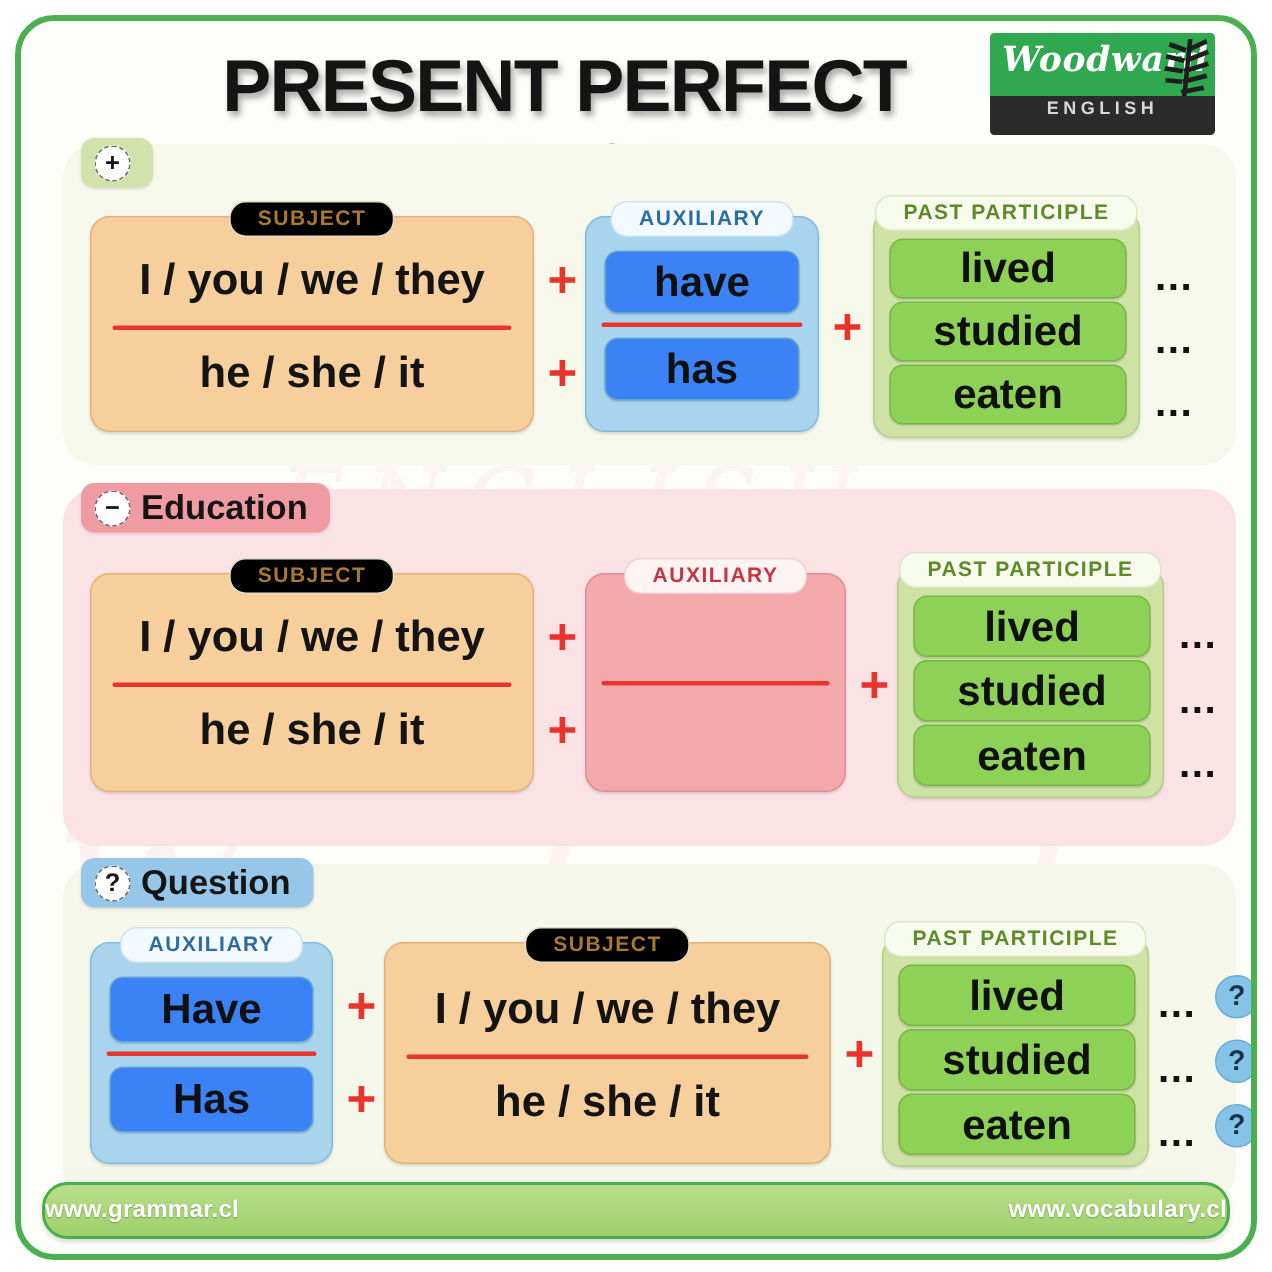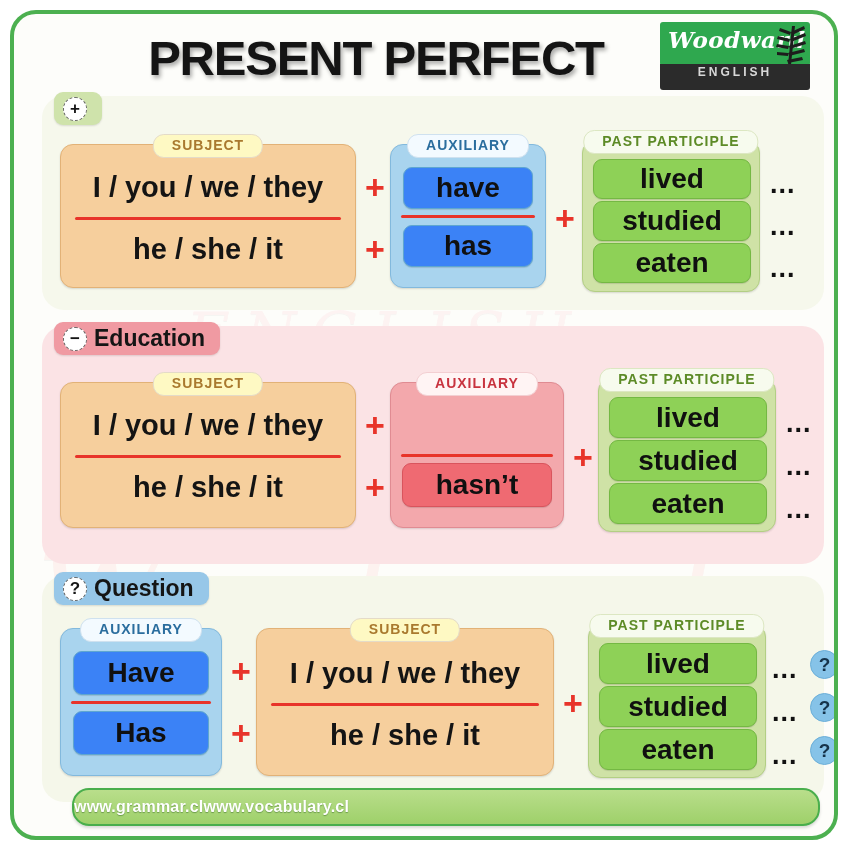--- a/index.html
+++ b/index.html
@@ -96,21 +96,21 @@
     box-shadow:0 1px 2px rgba(0,0,0,.13);
   }
   .card-orange{background:#f6cf9d;border:1.5px solid #e2b277;}
   .card-blue{background:#a9d4ee;border:1.5px solid #82b9dd;}
   .card-red{background:#f3a8ac;border:1.5px solid #e08b92;}
   .card-green{background:#cfe2a6;border:1.5px solid #b3cf84;}
 
   .collabel{
     position:absolute;left:50%;transform:translateX(-50%);top:-11px;
     height:22px;line-height:21px;padding:0 18px;border-radius:11px;
-    background:#fef9c3;border:1.5px solid #e4dbc8;
+    background:#000000;border:1.5px solid #e4dbc8;
     font-size:14px;font-weight:bold;letter-spacing:1px;white-space:nowrap;
   }
   .lab-subject{color:#a9792e;}
   .lab-aux-blue{color:#2a6d9e;border-color:#cfe1ef;background:#f3faff;}
   .lab-aux-red{color:#c8333f;border-color:#f3cfd2;background:#fff4f4;}
   .lab-pp{color:#5d8b27;border-color:#dce7c2;background:#f7fbee;}
 
   .rowtext{
     position:absolute;left:0;width:100%;text-align:center;
     font-size:29px;font-weight:bold;color:#141414;
@@ -140,23 +140,22 @@
     background:#86c3e8;border:1.5px solid #6aaed8;
     display:flex;align-items:center;justify-content:center;
     font-size:19px;font-weight:bold;color:#16334a;
   }
 
   
   .footer{
     position:absolute;left:14px;right:14px;bottom:10px;height:34px;
     border-radius:17px;background:linear-gradient(#b9de8b,#9ed06a);
     border:2px solid #49ae4c;
-    display:flex;align-items:center;justify-content:flex-start;
+    display:flex;align-items:center;justify-content:space-between;
     box-shadow:0 2px 3px rgba(0,0,0,.15);
-    margin-left:44px;
   }
   .footer span{
     font-size:16px;font-weight:bold;color:#ffffff;letter-spacing:.2px;
     text-shadow:0 1px 1px rgba(60,110,40,.55);
   }
 </style>
 </head>
 <body>
 
 <div id="poster">
@@ -243,21 +242,20 @@
         <div class="divider" style="left:14px;right:14px;top:72px;"></div>
         <div class="rowtext" style="top:88px;">he / she / it</div>
       </div>
 
       <div class="plus" style="left:320px;top:82px;">+</div>
       <div class="plus" style="left:320px;top:144px;">+</div>
 
       <div class="card card-red" style="left:348px;top:56px;width:174px;height:146px;">
         <div class="collabel lab-aux-red">AUXILIARY</div>
         <div class="divider" style="left:10px;right:10px;top:71px;"></div>
-        <div class="chip chip-red" style="left:11px;top:80px;width:150px;height:44px;">hasn’t</div>
       </div>
 
       <div class="plus" style="left:528px;top:114px;">+</div>
 
       <div class="card card-green" style="left:556px;top:52px;width:178px;height:154px;">
         <div class="collabel lab-pp">PAST PARTICIPLE</div>
         <div class="chip chip-green" style="left:10px;top:18px;width:158px;height:41px;">lived</div>
         <div class="chip chip-green" style="left:10px;top:61px;width:158px;height:41px;">studied</div>
         <div class="chip chip-green" style="left:10px;top:104px;width:158px;height:41px;">eaten</div>
       </div>

